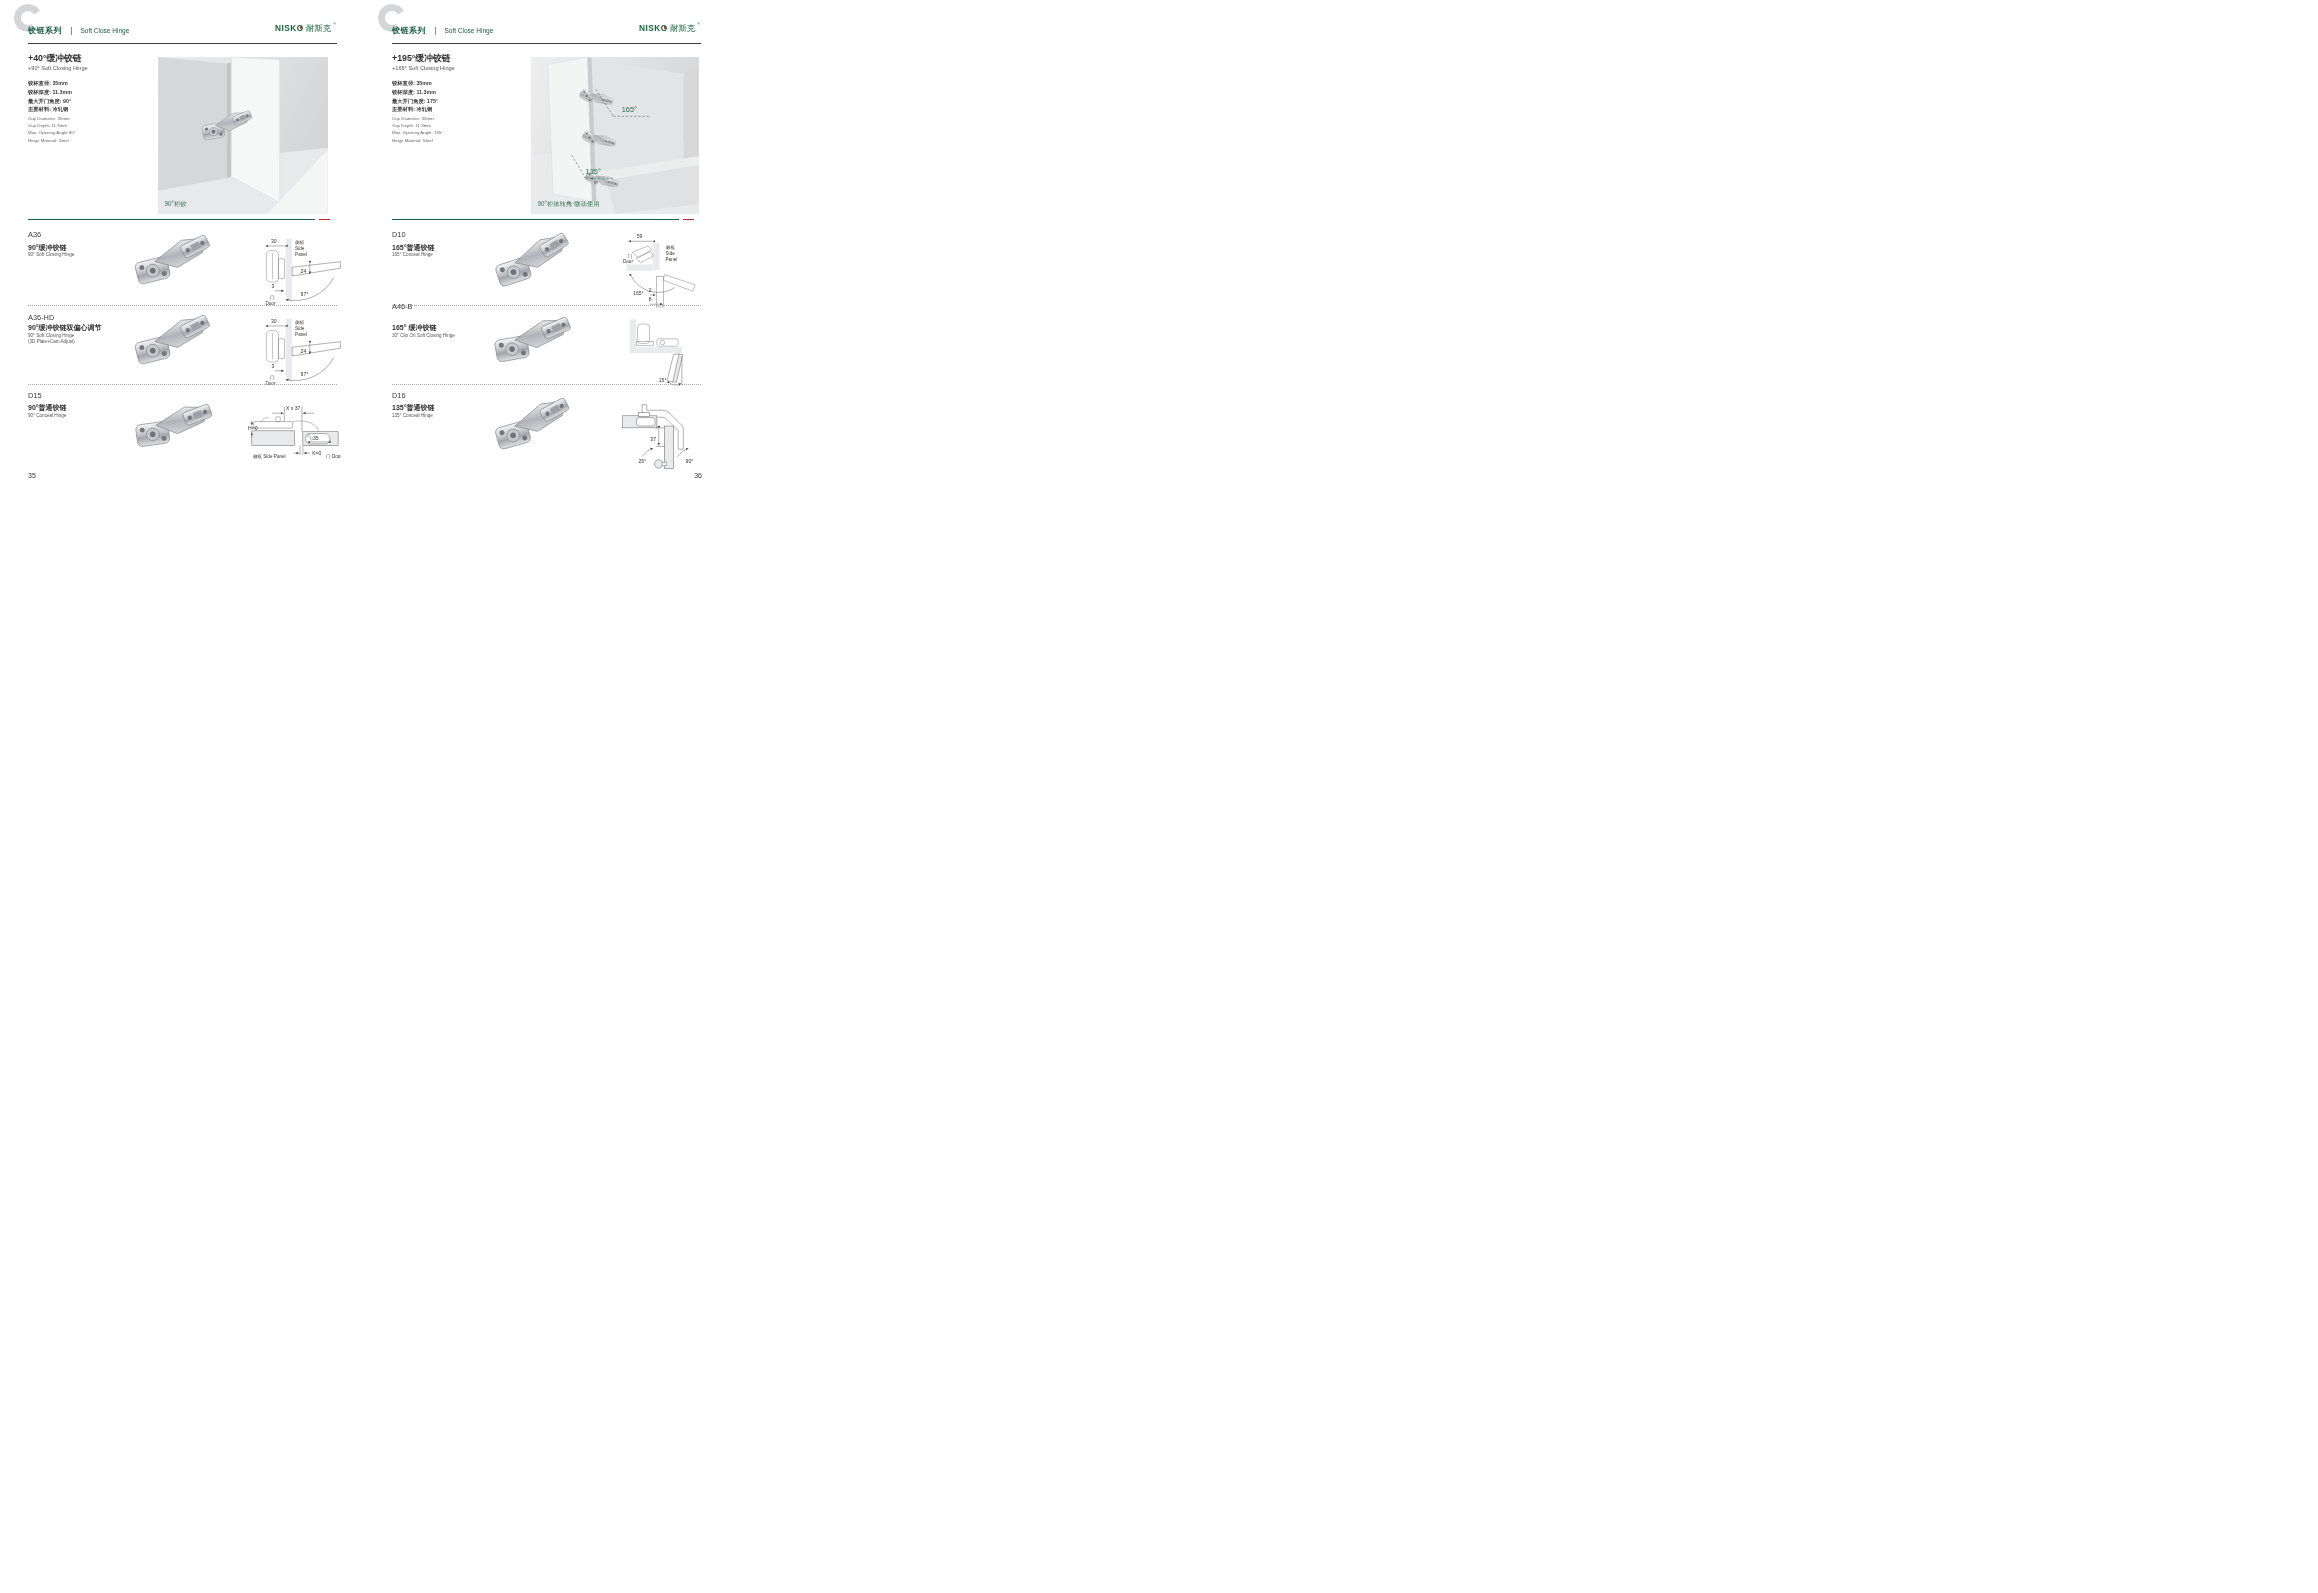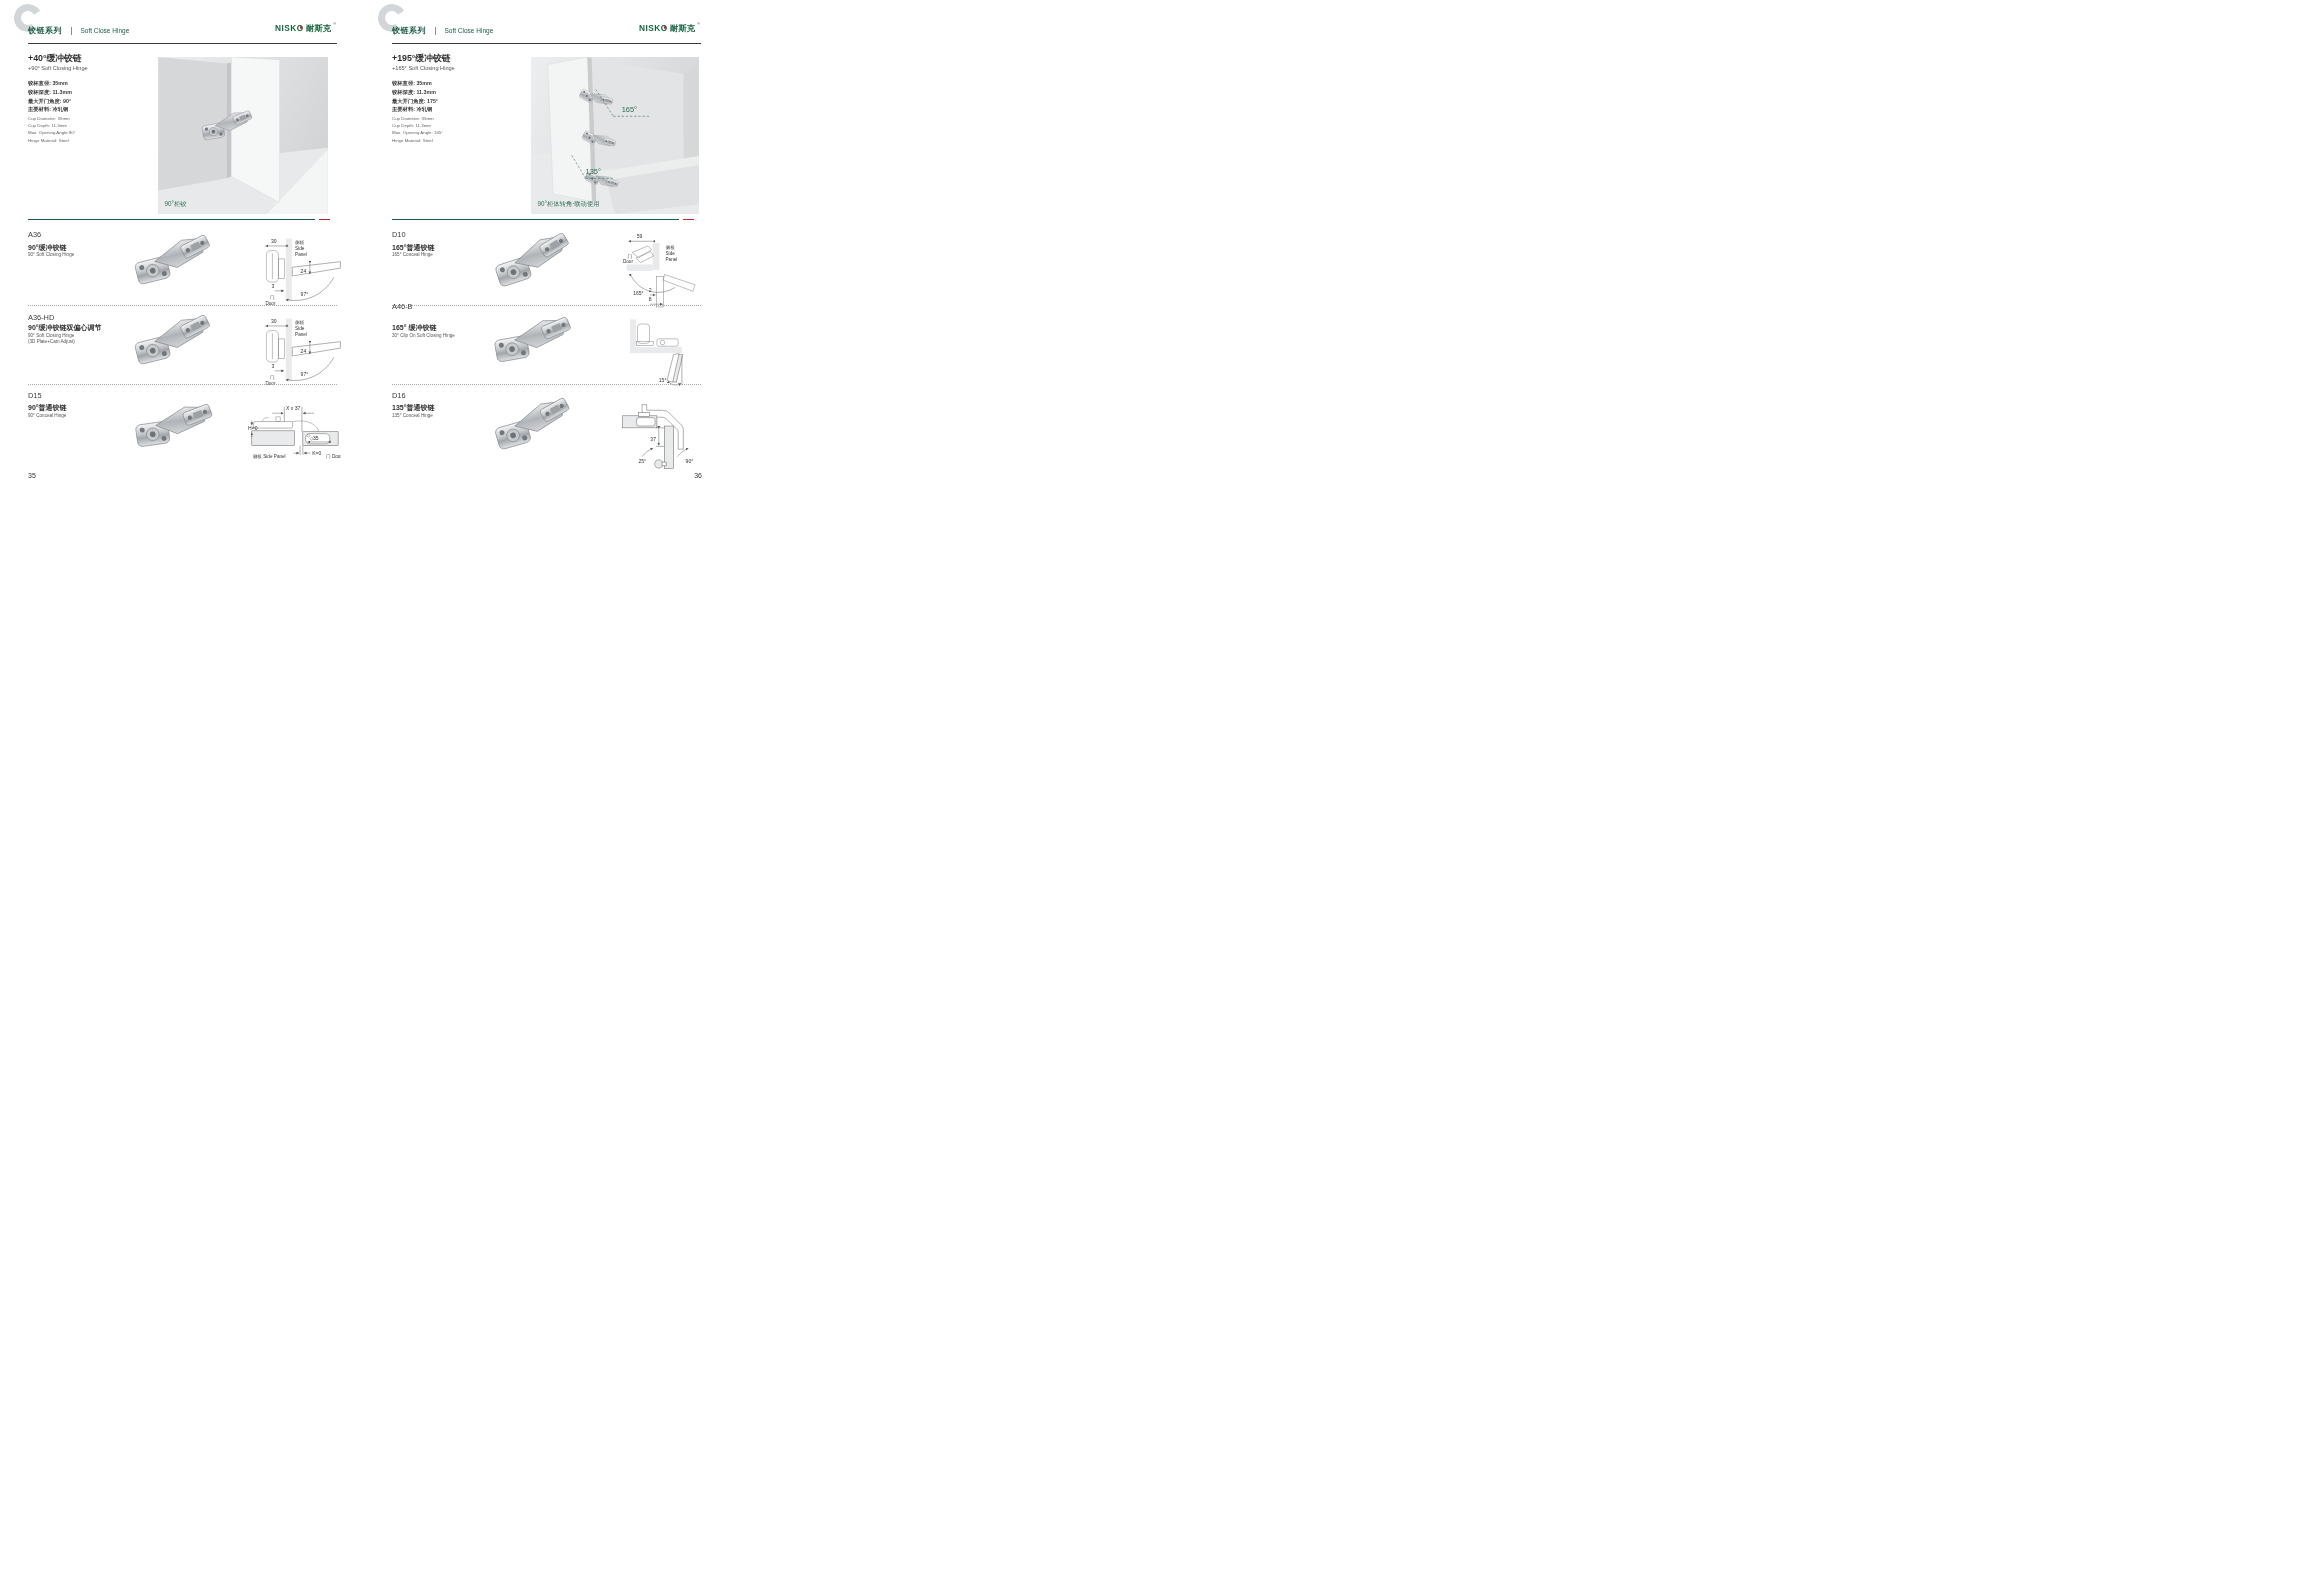--- a/index.html
+++ b/index.html
@@ -11,21 +11,21 @@
   
   .wm { position:absolute; left:14px; top:3.7px; width:28px; height:28px; border-radius:50%;
         border:7.4px solid #d3d6d8; border-right-color:transparent; transform:rotate(14deg); }
   .hdr-row { position:absolute; left:28px; top:25px; display:flex; align-items:center; gap:9px; }
   .series-cn { font-size:8px; font-weight:bold; color:#1c5c44; letter-spacing:0.5px; }
   .vbar { width:0.5px; height:8px; background:#8a8a8a; }
   .series-en { font-size:6.5px; color:#1c5c44; }
   .logo { position:absolute; right:28px; top:23px; display:flex; align-items:flex-start; gap:2.3px; }
   .logo-en { position:relative; font-size:8.3px; font-weight:bold; color:#17643f; letter-spacing:0.5px; }
   .logo-dot { position:absolute; right:1.4px; top:3.2px; width:2.8px; height:2.8px; border-radius:50%; background:#c1272d; }
-  .logo-cn { font-size:8.3px; font-weight:bold; color:#17643f; }
+  .logo-cn { font-size:8.3px; font-weight:normal; color:#17643f; }
   .logo-reg { font-size:3.7px; color:#17643f; margin-top:-0.9px; }
   .hdr-line { position:absolute; left:28px; width:309px; top:43px; height:0.9px; background:#3b3b3b; }
 
   
   .hero-title-cn { position:absolute; left:28px; top:53px; font-size:8.8px; font-weight:bold; color:#2f2f2f; }
   .hero-title-en { position:absolute; left:28px; top:65px; font-size:5.6px; color:#555; }
   .specs-cn { position:absolute; left:28px; top:79px; font-size:5.3px; font-weight:bold; color:#3a3a3a; line-height:8.8px; }
   .specs-en { position:absolute; left:28px; top:115px; font-size:4.4px; color:#666; line-height:7.2px; }
   .hero-img { position:absolute; top:57px; height:157px; overflow:hidden;
               background:linear-gradient(115deg,#edeeef 0%,#dcdedf 55%,#cdcfd1 100%); }

